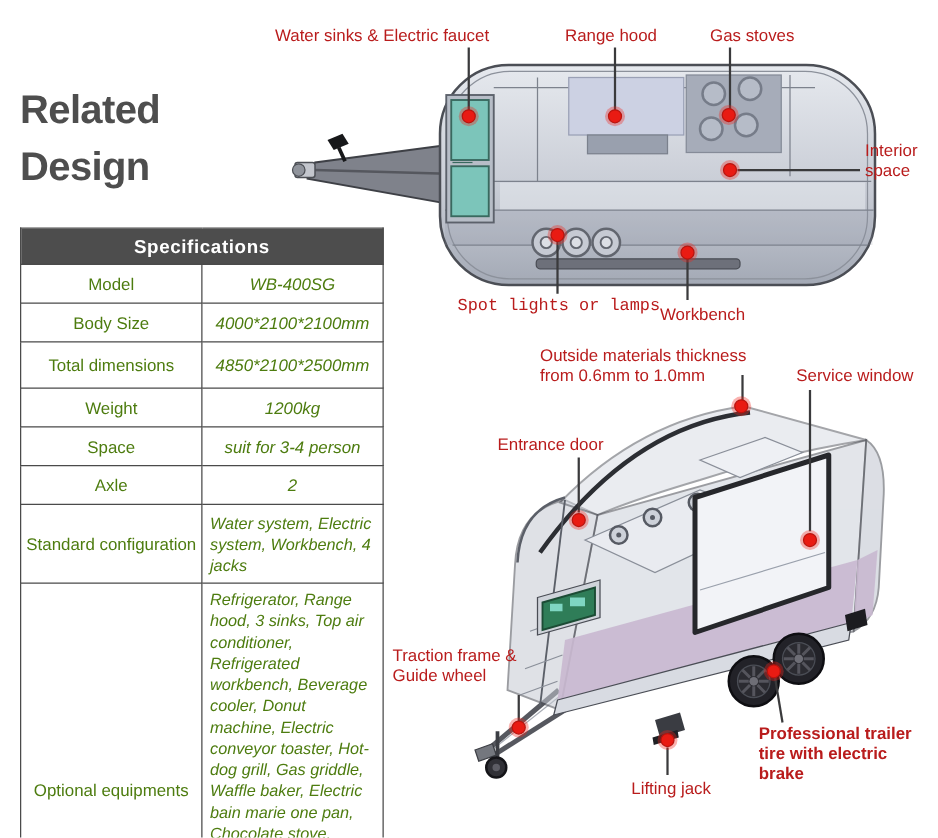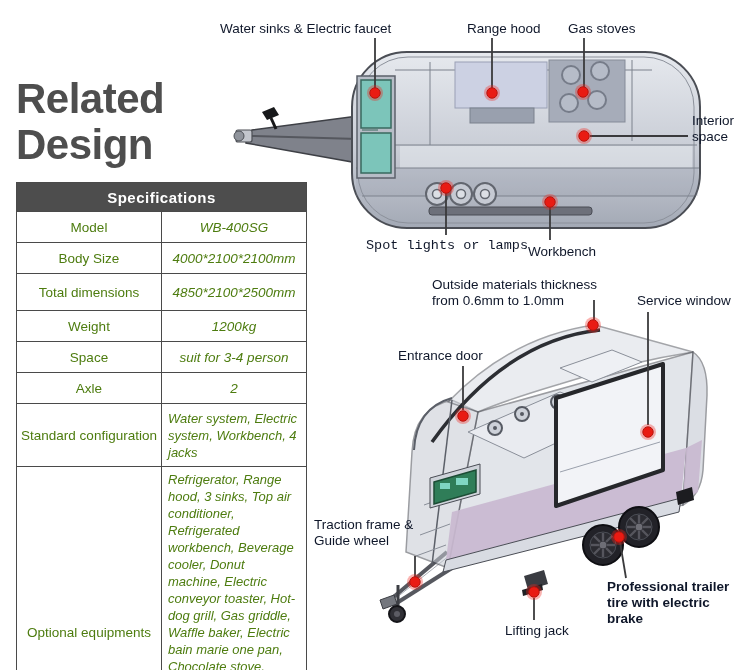--- a/index.html
+++ b/index.html
@@ -1,36 +1,36 @@
 <!DOCTYPE html>
 <html><head>
 <meta charset="utf-8">
 <style>
   html,body{margin:0;padding:0;background:#ffffff;}
   body{width:750px;height:670px;position:relative;overflow:hidden;
        font-family:"Liberation Sans","DejaVu Sans",sans-serif;color:#2f2f30;}
   .abs{position:absolute;}
   
-  #title{left:16px;top:64px;font-size:42px;line-height:46px;font-weight:800;
-         color:#4e4e4e;letter-spacing:-0.5px;white-space:pre-line;margin-top:12px;}
+  #title{left:16px;top:64px;font-size:32px;line-height:46px;font-weight:800;
+         color:#4e4e4e;letter-spacing:-0.5px;white-space:pre-line;}
   
   #specs{left:16px;top:182px;width:291px;border-collapse:collapse;table-layout:fixed;}
   #specs th,#specs td{border:1px solid #4a4a4a;}
   #specs .hdr{background:#4d4d4d;color:#ffffff;font-size:15px;font-weight:bold;
               height:26px;text-align:center;letter-spacing:.5px;}
   #specs td{font-size:13.5px;color:#4d7c0f;vertical-align:middle;padding:2px 4px;}
   #specs td.lab{width:92px;text-align:center;line-height:15px;}
   #specs td.val{text-align:center;font-style:italic;}
   #specs td.val.left{text-align:left;padding:4px 6px;line-height:17px;font-size:13px;}
   #specs tr.h28 td{height:26px;}
   #specs tr.h34 td{height:32px;}
   #specs tr.h58 td{height:54px;}
   #specs td.small{font-size:12.6px;line-height:17px;}
   
-  .lbl{position:absolute;font-size:13.5px;line-height:16px;color:#0f172a;}
+  .lbl{position:absolute;font-size:13.5px;line-height:16px;color:#b91c1c;}
   svg{position:absolute;left:0;top:0;}
 </style>
 </head>
 <body>
 
 <svg width="750" height="670" viewBox="0 0 750 670">
   <defs>
     <linearGradient id="gBody" x1="0" y1="0" x2="0" y2="1">
       <stop offset="0" stop-color="#e6e9ee"></stop>
       <stop offset="0.55" stop-color="#c9cdd6"></stop>
@@ -266,21 +266,21 @@
     <td class="val left">Water system, Electric system, Workbench, 4 jacks</td>
   </tr>
   <tr>
     <td class="lab">Optional equipments</td>
     <td class="val left small">Refrigerator, Range hood, 3 sinks, Top air conditioner, Refrigerated workbench, Beverage cooler, Donut machine, Electric conveyor toaster, Hot-dog grill, Gas griddle, Waffle baker, Electric bain marie one pan, Chocolate stove, French chips warmer, Electric juice mixer, Electric water heater, Popcorn machine, Milk shaker, Ice Crusher /Soya milk machine, etc.</td>
   </tr>
 </tbody>
   </table>
 
 <div class="lbl" style="left:220px;top:21px;">Water sinks &amp; Electric faucet</div>
-<div class="lbl" style="left:452px;top:21px;margin-left:15px;">Range hood</div>
+<div class="lbl" style="left:452px;top:21px;">Range hood</div>
 <div class="lbl" style="left:568px;top:21px;">Gas stoves</div>
 <div class="lbl" style="left:692px;top:113px;width:54px;">Interior space</div>
 <div class="lbl" style="left:366px;top:238px;font-family:Liberation Mono, monospace;">Spot lights or lamps</div>
 <div class="lbl" style="left:528px;top:244px;">Workbench</div>
 
 <div class="lbl" style="left:432px;top:277px;width:190px;">Outside materials thickness from 0.6mm to 1.0mm</div>
 <div class="lbl" style="left:637px;top:293px;width:110px;">Service window</div>
 <div class="lbl" style="left:398px;top:348px;">Entrance door</div>
 <div class="lbl" style="left:314px;top:517px;width:114px;">Traction frame &amp; Guide wheel</div>
 <div class="lbl" style="left:505px;top:623px;">Lifting jack</div>

